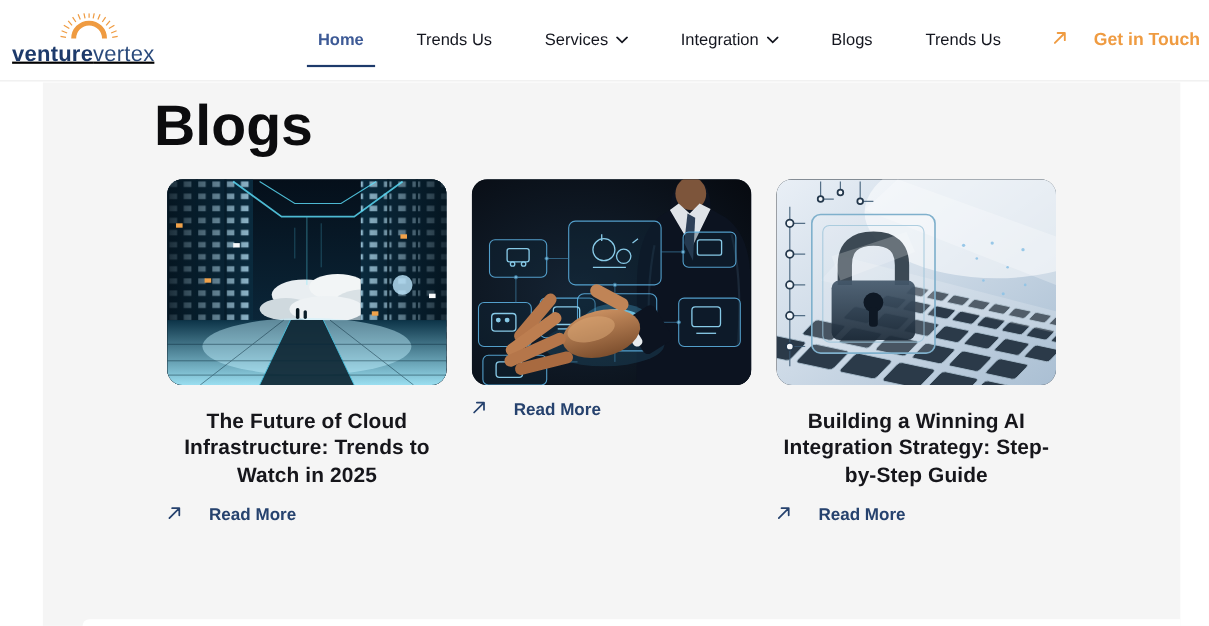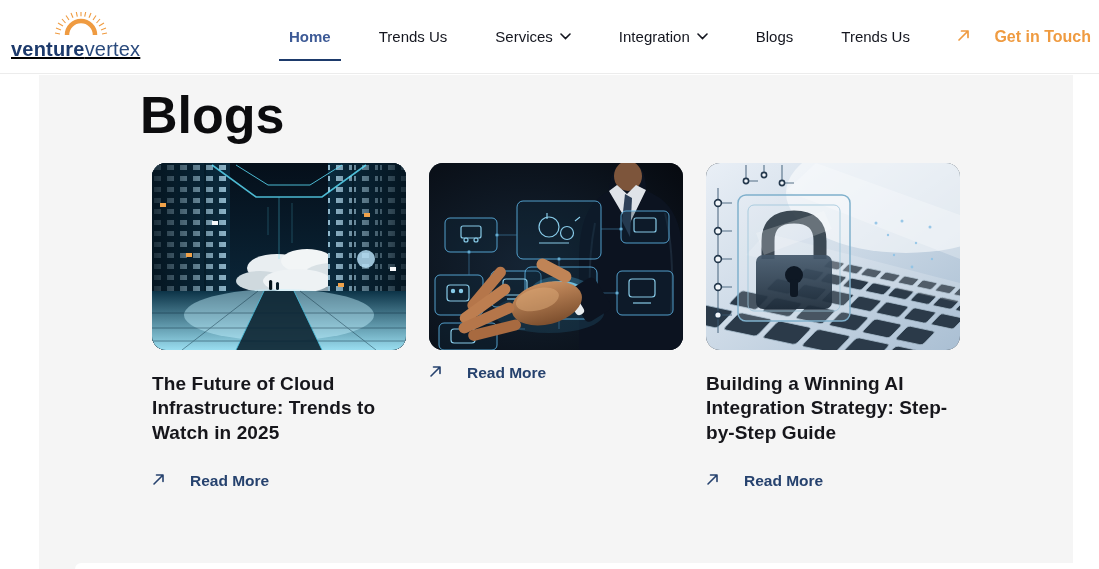--- a/index.html
+++ b/index.html
@@ -33,21 +33,21 @@
     margin-left:auto;display:flex;align-items:center;gap:24px;cursor:pointer;
     color:var(--accent-orange,#ef9b41);font-size:16px;font-weight:700;text-decoration:none;white-space:nowrap;
   }
   
   .panel{position:absolute;left:39px;top:75px;width:1034px;height:494px;background:var(--panel-bg,#f5f5f5);}
   .page-title{margin:11px 0 0 101px;font-size:52px;line-height:1.15;font-weight:600;color:#0c0c0e;}
   .cards{display:flex;gap:23px;margin:17px 0 0 113px;}
   .card{width:254px;}
   .thumb{width:254px;height:187px;border-radius:14px;overflow:hidden;display:block;cursor:pointer;background:#0a1622;}
   .thumb svg{display:block;}
-  .card h3{margin:22px 0 12px;font-size:19px;line-height:1.3;font-weight:700;color:#16161b;letter-spacing:.1px;}
+  .card h3{margin:22px 0 0;font-size:19px;line-height:1.3;font-weight:700;color:#16161b;letter-spacing:.1px;text-align:center;}
   .read-more{
     display:inline-flex;align-items:center;gap:25px;margin-top:14px;cursor:pointer;
     color:#26426e;font-size:15.5px;font-weight:600;text-decoration:none;
   }
   .peek{position:absolute;left:36px;bottom:0;width:998px;height:6px;background:#fff;border-top-left-radius:22px;}
 </style>
 </head>
 <body>
 
 <header class="site-header">

